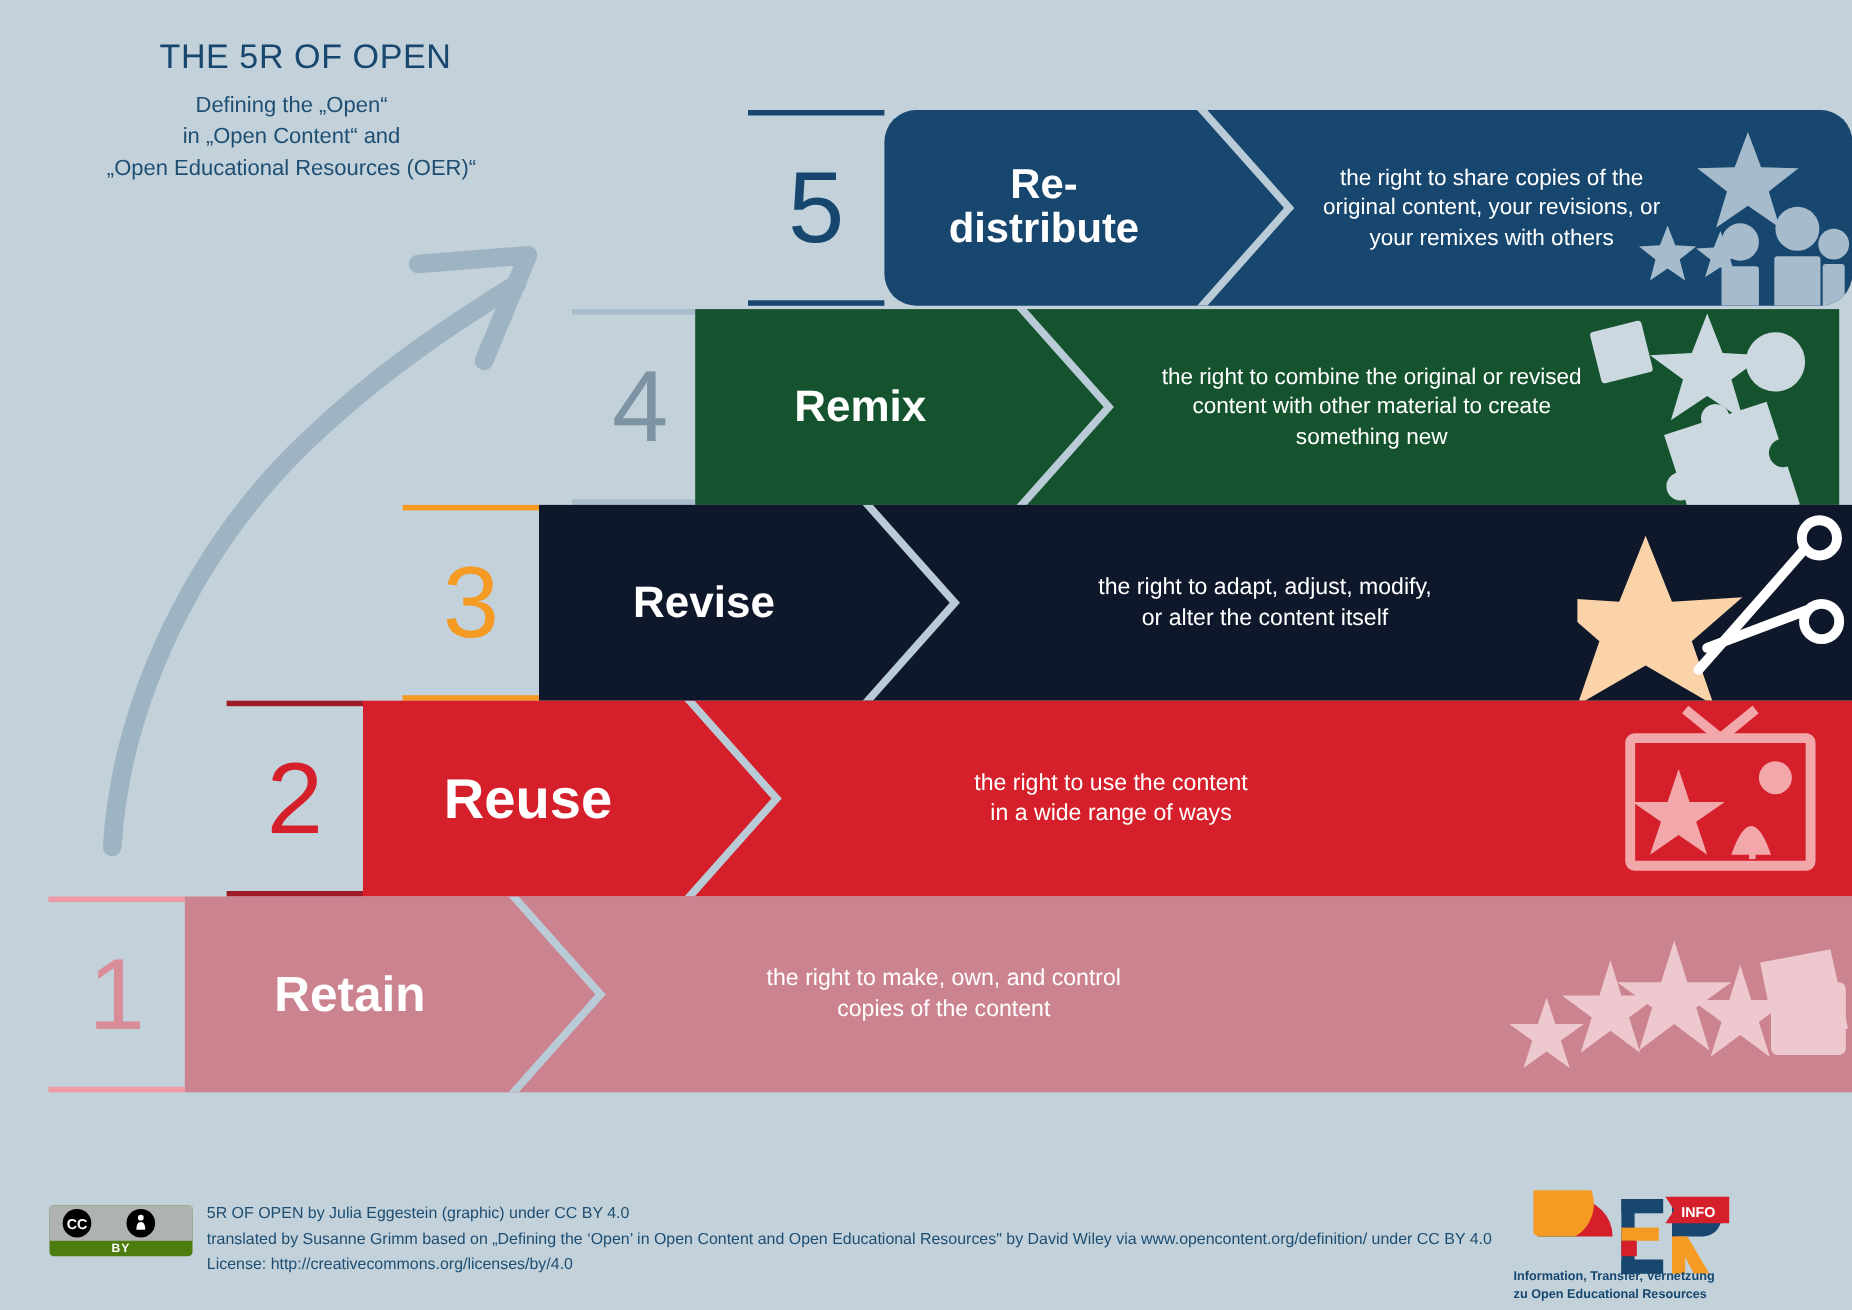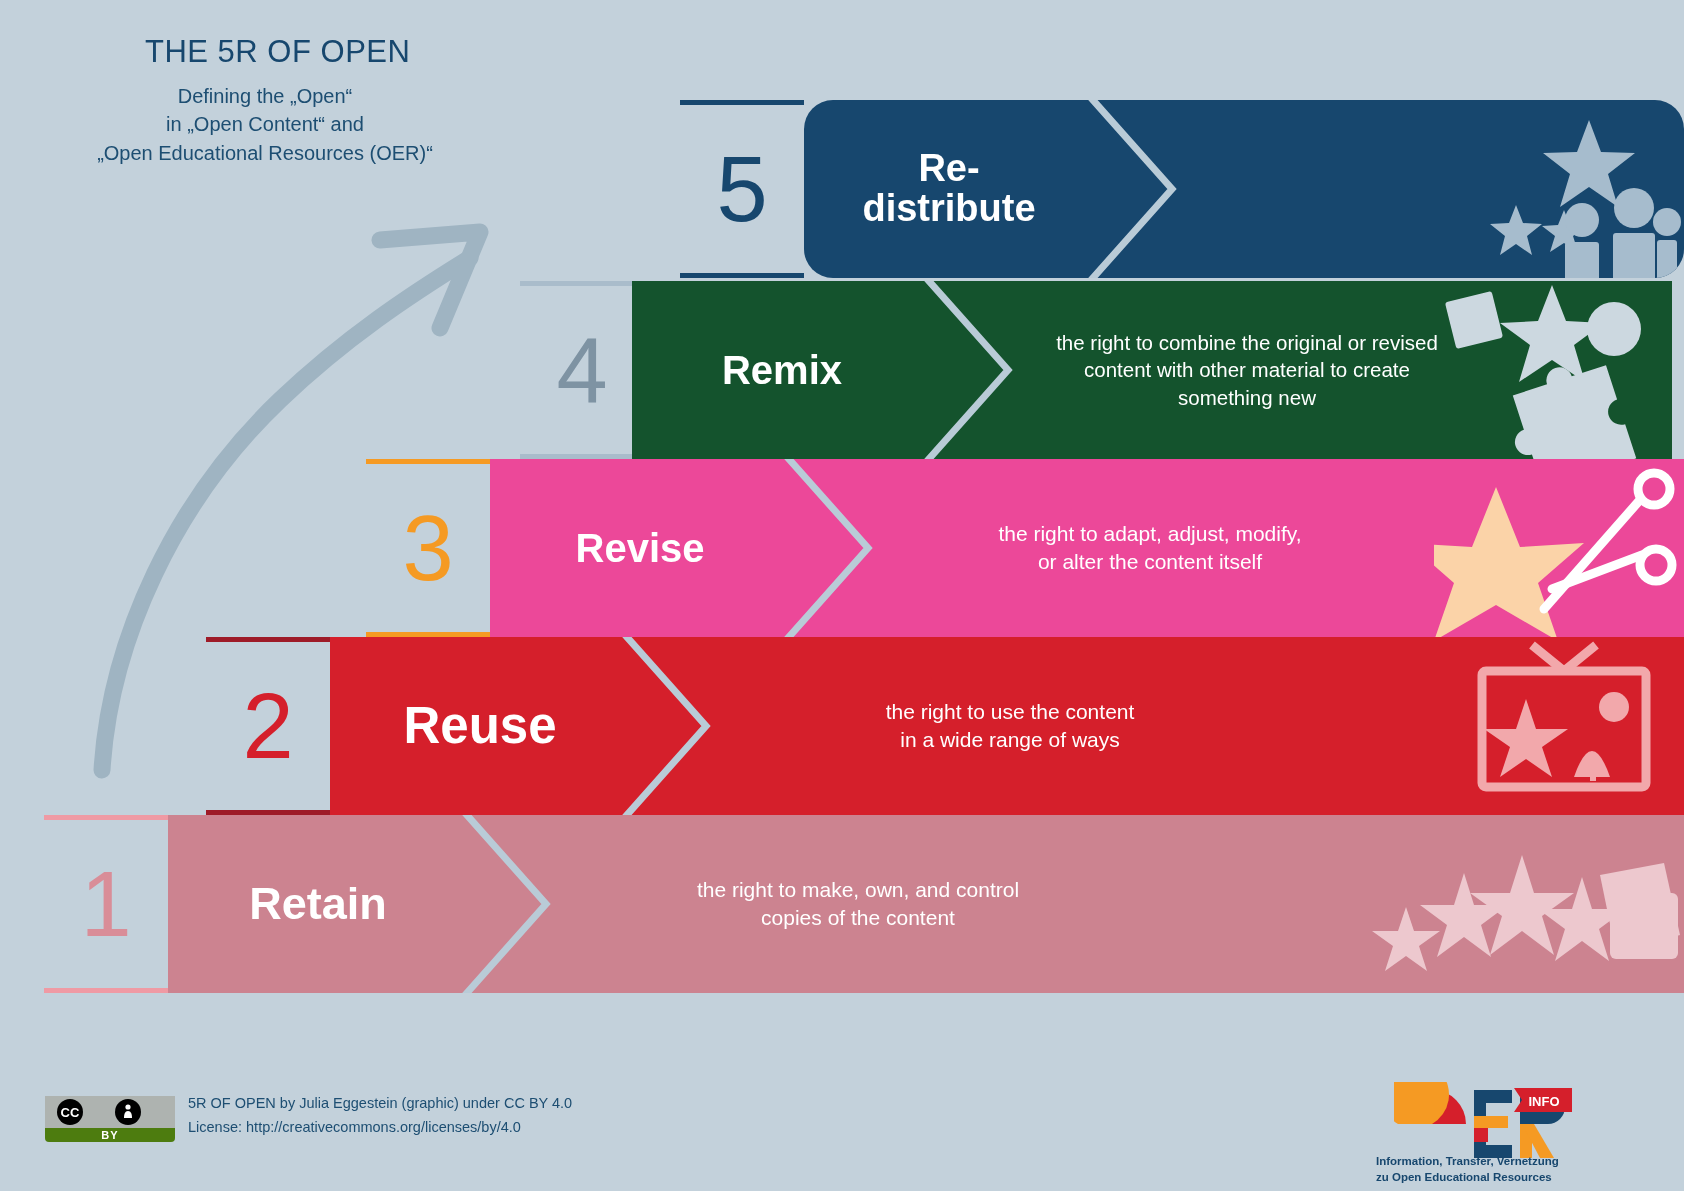--- a/index.html
+++ b/index.html
@@ -102,20 +102,25 @@
       <div class="numrule bot" style="background:#17476e;"></div>
     </div>
     <div class="bar" style="left:124px;width:880px;background:#17476e;border-radius:29px;">
       <div class="barlabel" style="width:290px;font-size:38px;">
         <div>Re-</div>
         <div>distribute</div>
       </div>
       <svg class="chev" style="left:272px;width:110px;" viewBox="0 0 110 178" preserveAspectRatio="none">
         <path d="M8 -10 L96 89 L8 188" stroke="#b9cbd7" stroke-width="7" fill="none"></path>
       </svg>
+      <div class="desc" style="left:382px;width:340px;font-size:20.5px;">
+        <div>the right to share copies of the</div>
+        <div>original content, your revisions, or</div>
+        <div>your remixes with others</div>
+      </div>
       <svg class="deco" style="width:220px;" viewBox="0 0 220 178">
         <g fill="#a6bccd">
           <polygon points="125,20 137,52 171,53 144,74 154,107 125,87 96,107 106,74 79,53 113,52"></polygon>
           <polygon points="52,105 59,123 78,124 63,136 68,155 52,144 36,155 41,136 26,124 45,123"></polygon>
           <polygon points="100,110 106,125 122,126 109,136 114,152 100,143 86,152 91,136 78,126 94,125"></polygon>
           <circle cx="118" cy="120" r="17"></circle>
           <rect x="101" y="142" width="34" height="48" rx="3"></rect>
           <circle cx="170" cy="108" r="20"></circle>
           <rect x="149" y="133" width="42" height="55" rx="3"></rect>
           <rect x="193" y="140" width="20" height="48" rx="3"></rect>
@@ -155,21 +160,21 @@
       </svg>
     </div>
   </div>
 
   <div class="row" style="left:366px;top:459px;width:1318px;">
     <div class="numcell" style="left:0;width:124px;">
       <div class="numrule top" style="background:#f59a23;"></div>
       <div class="numtext" style="color:#f59a23;">3</div>
       <div class="numrule bot" style="background:#f59a23;"></div>
     </div>
-    <div class="bar" style="left:124px;width:1194px;background:#ec4899;">
+    <div class="bar" style="left:124px;width:1194px;background:#0f172a;">
       <div class="barlabel" style="width:300px;font-size:40px;">
         <div>Revise</div>
       </div>
       <svg class="chev" style="left:282px;width:110px;" viewBox="0 0 110 178" preserveAspectRatio="none">
         <path d="M8 -10 L96 89 L8 188" stroke="#b9cbd7" stroke-width="7" fill="none"></path>
       </svg>
       <div class="desc" style="left:400px;width:520px;font-size:21px;">
         <div>the right to adapt, adjust, modify,</div>
         <div>or alter the content itself</div>
       </div>
@@ -258,20 +263,21 @@
       <svg width="18" height="18" viewBox="0 0 18 18">
         <circle cx="9" cy="4" r="2.6" fill="#fff"></circle>
         <path d="M9 8 c-3 0 -4 3 -4 7 h8 c0 -4 -1 -7 -4 -7z" fill="#fff"></path>
       </svg>
     </div>
     <div class="cc-by-text">BY</div>
   </div>
 
   <div class="credits">
     <div>5R OF OPEN by Julia Eggestein (graphic) under CC BY 4.0</div>
+    <div>translated by Susanne Grimm based on „Defining the ‘Open’ in Open Content and Open Educational Resources" by David Wiley via www.opencontent.org/definition/ under CC BY 4.0</div>
     <div>License: http://creativecommons.org/licenses/by/4.0</div>
   </div>
 
   <svg class="oer-logo" viewBox="0 0 180 95">
 
     <g>
       <path d="M38 42 L38 8 A34 34 0 0 0 4 42 Z" fill="#17476e"></path>
       <path d="M38 42 L38 8 A34 34 0 0 1 72 42 Z" fill="#d51f2b"></path>
       <path d="M38 42 A34 34 0 1 0 4 42 Z" fill="#f59a23"></path>
     </g>

